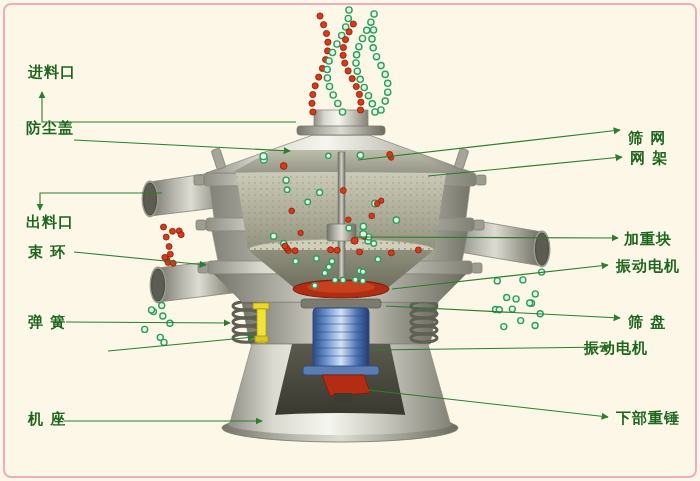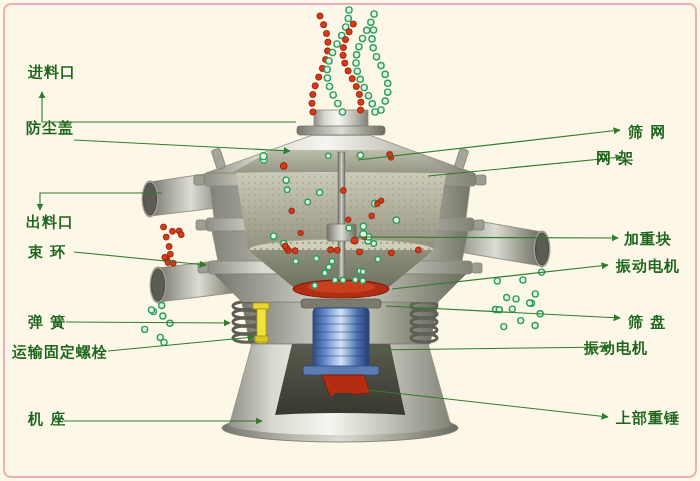--- a/index.html
+++ b/index.html
@@ -354,23 +354,22 @@
       <polyline points="372,350 610,347" marker-end="url(#arr)"></polyline>
       <polyline points="368,390 608,417" marker-end="url(#arr)"></polyline>
     </g>
   </svg>
 
   <div class="lbl" style="left:28px;top:64px">进料口</div>
   <div class="lbl" style="left:26px;top:120px">防尘盖</div>
   <div class="lbl" style="left:26px;top:214px">出料口</div>
   <div class="lbl" style="left:28px;top:244px">束 环</div>
   <div class="lbl" style="left:28px;top:314px">弹 簧</div>
-  <div class="lbl" style="left:12px;top:344px">运输固定螺栓</div>
   <div class="lbl" style="left:28px;top:411px">机 座</div>
 
-  <div class="lbl" style="left:628px;top:124px">筛 网</div>
-  <div class="lbl" style="left:596px;top:150px">网 架</div>
+  <div class="lbl" style="left:628px;top:130px">筛 网</div>
+  <div class="lbl" style="left:630px;top:150px">网 架</div>
   <div class="lbl" style="left:624px;top:231px">加重块</div>
   <div class="lbl" style="left:616px;top:258px">振动电机</div>
   <div class="lbl" style="left:628px;top:314px">筛 盘</div>
   <div class="lbl" style="left:584px;top:340px">振动电机</div>
-  <div class="lbl" style="left:616px;top:410px">上部重锤</div>
+  <div class="lbl" style="left:616px;top:410px">下部重锤</div>
 </div>
 
 </body></html>

